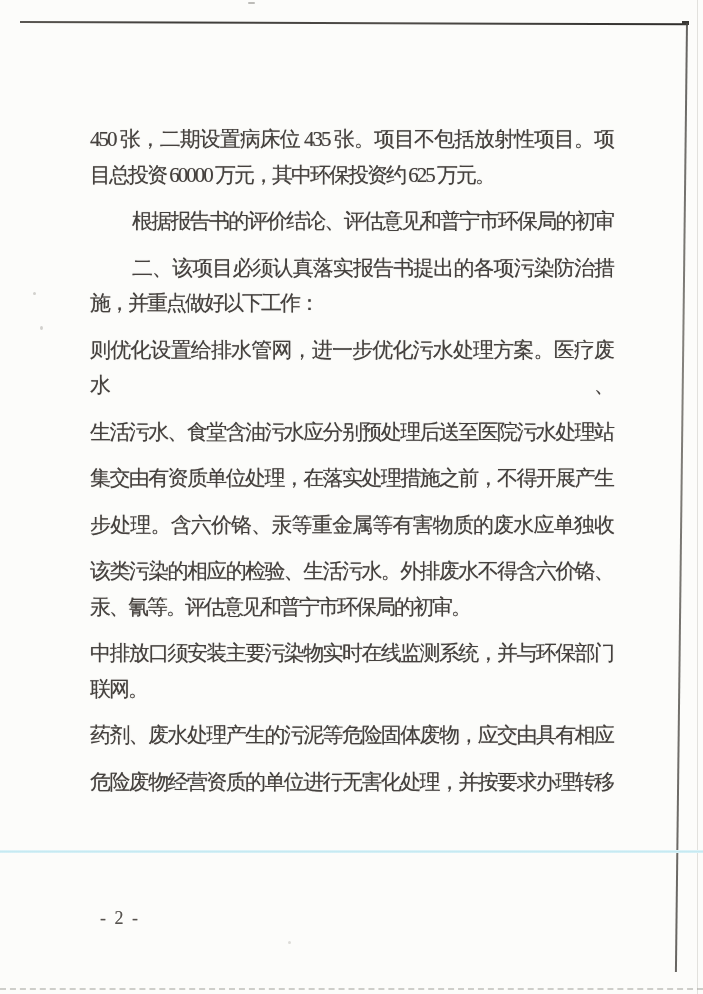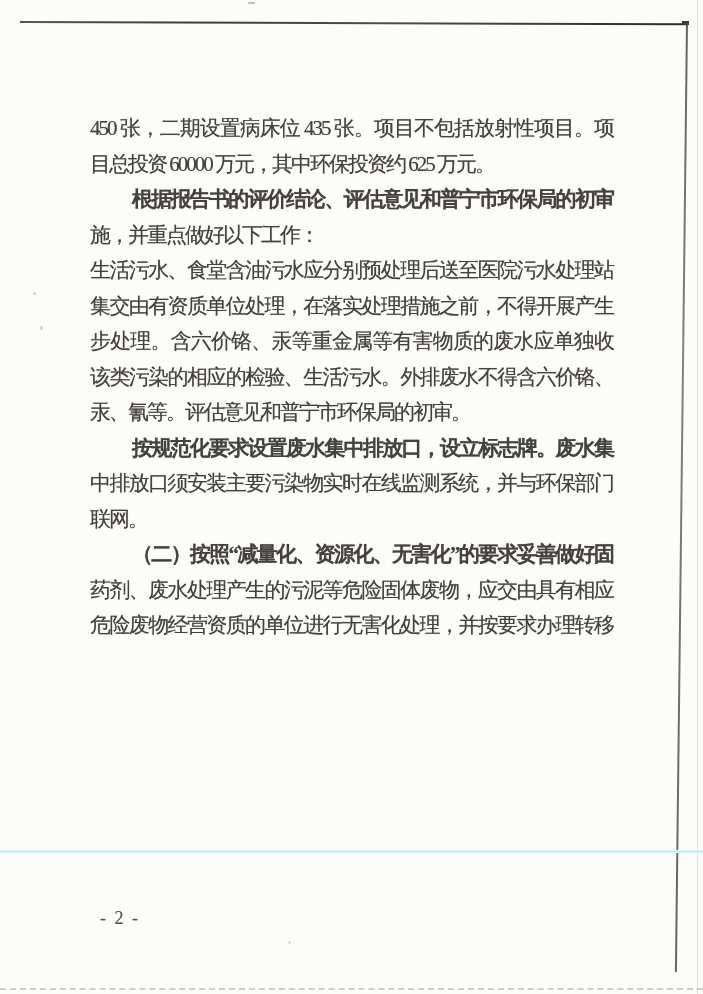--- a/index.html
+++ b/index.html
@@ -63,22 +63,22 @@
   .text-block {
     position: absolute; left: 90px; top: 111px;
     width: 523px;
     color: var(--ink);
     font-size: 21px;
     line-height: 35.5px;
     letter-spacing: -2px;
     text-shadow: 0 0 0.7px rgba(70, 64, 58, 0.55);
   }
   .line { min-height: 35.5px; }
-  .line.just { text-align: justify; text-align-last: justify; }
-  .line.indent { padding-left: 42px; font-weight: bold; }
+  .line.just { text-align: justify; text-align-last: justify; margin-top: 11px; }
+  .line.indent { padding-left: 42px; }
 
   .page-number {
     position: absolute; left: 100px; top: 908px;
     font-size: 18px;
     color: var(--page-num);
     letter-spacing: 2px;
     text-shadow: 0 0 0.6px rgba(80, 76, 70, 0.4);
   }
 </style>
 </head>
@@ -93,28 +93,28 @@
 <div class="speck s1"></div>
 <div class="speck s2"></div>
 <div class="speck s3"></div>
 <div class="speck s4"></div>
 
 <main class="text-block">
   <div>
       <div class="line just">450 张，二期设置病床位 435 张。项目不包括放射性项目。项</div>
       <div class="line">目总投资 60000 万元，其中环保投资约  625  万元。</div>
       <div class="line indent just">根据报告书的评价结论、评估意见和普宁市环保局的初审</div>
+      <div class="line indent just">二、该项目必须认真落实报告书提出的各项污染防治措</div>
       <div class="line">施，并重点做好以下工作：</div>
+      <div class="line just">则优化设置给排水管网，进一步优化污水处理方案。医疗废水、</div>
       <div class="line just">生活污水、食堂含油污水应分别预处理后送至医院污水处理站</div>
       <div class="line just">集交由有资质单位处理，在落实处理措施之前，不得开展产生</div>
       <div class="line just">步处理。含六价铬、汞等重金属等有害物质的废水应单独收</div>
       <div class="line just">该类污染的相应的检验、生活污水。外排废水不得含六价铬、</div>
       <div class="line">汞、氰等。评估意见和普宁市环保局的初审。</div>
-      <div class="line indent just">按规范化要求设置废水集中排放口，设立标志牌。废水集</div>
       <div class="line just">中排放口须安装主要污染物实时在线监测系统，并与环保部门</div>
       <div class="line">联网。</div>
-      <div class="line indent just">（二）按照“减量化、资源化、无害化”的要求妥善做好固</div>
       <div class="line just">药剂、废水处理产生的污泥等危险固体废物，应交由具有相应</div>
       <div class="line just">危险废物经营资质的单位进行无害化处理，并按要求办理转移</div>
     </div>
 </main>
 
 <div class="page-number">- 2 -</div>
 
 </body></html>

